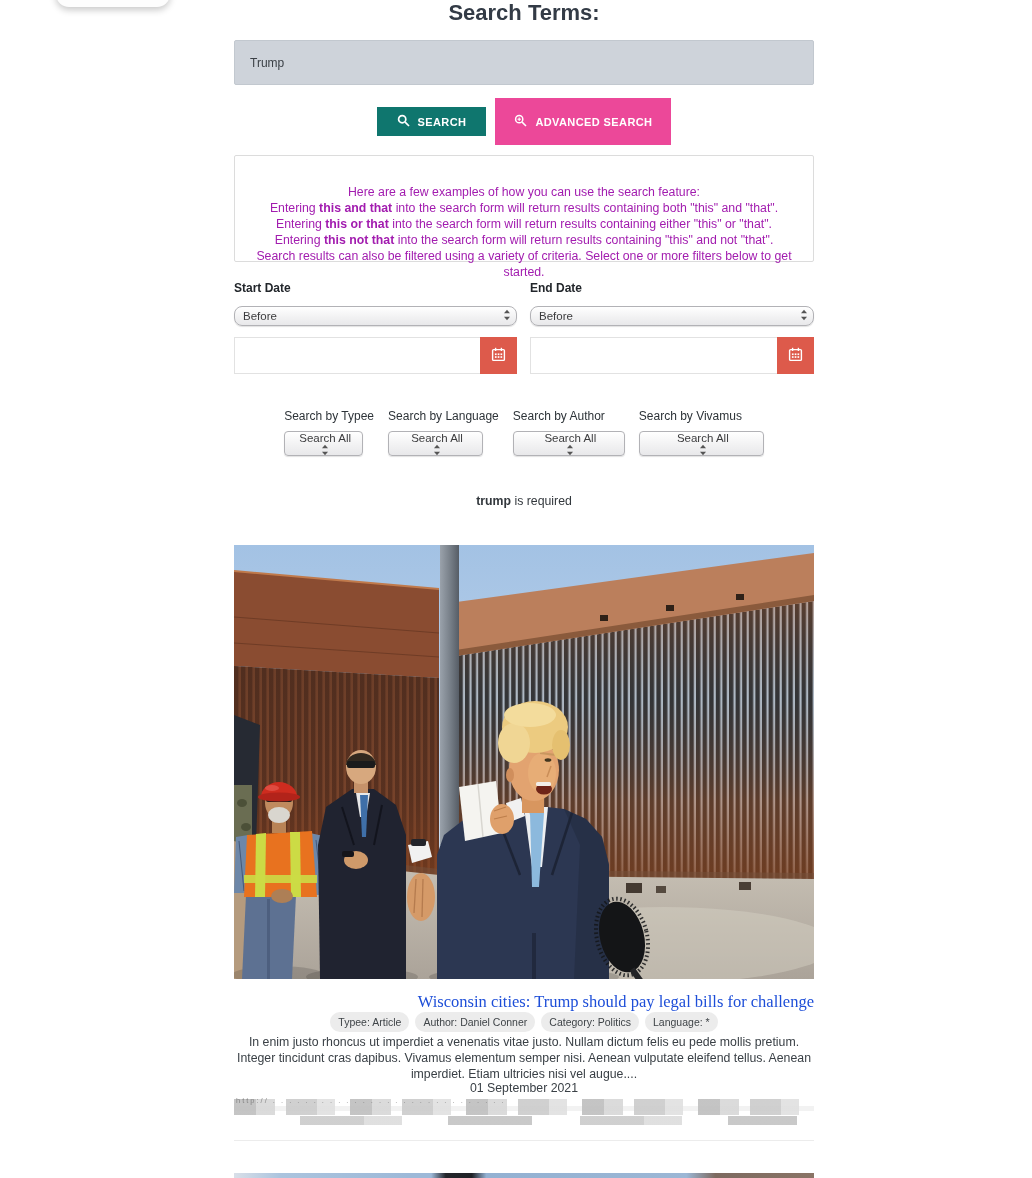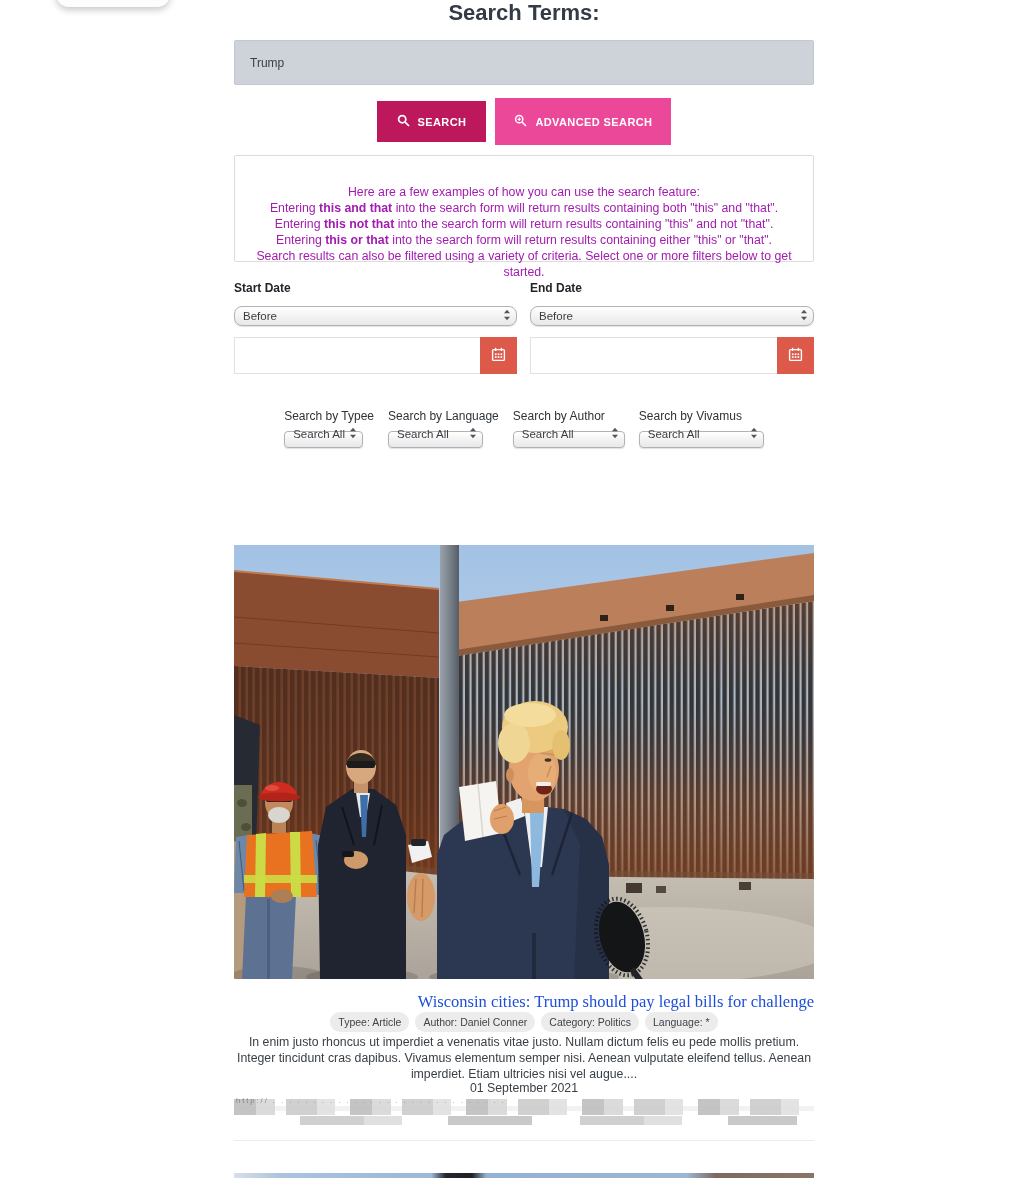--- a/index.html
+++ b/index.html
@@ -19,21 +19,21 @@
   .search-input { position:absolute; top:40px; left:0; width:580px; height:45px;
     background:#ced3da; border:1px solid #c2c8cf; border-radius:2px;
     font-size:12px; color:#3b4046; padding:0 15px; outline:none;
     font-family:"Liberation Sans", sans-serif; }
 
   .btnrow { position:absolute; top:98px; left:0; width:580px; height:47px;
     display:flex; justify-content:center; align-items:center; gap:9px; }
   .btn { display:flex; align-items:center; gap:8px; border:none; color:#fff;
     font-family:"Liberation Sans", sans-serif; font-size:11px; font-weight:bold;
     letter-spacing:0.4px; cursor:pointer; }
-  .btn-search { background:#be185d; height:41px; padding:0 20px; }
+  .btn-search { background:#0f766e; height:29px; padding:0 20px; }
   .btn-adv { background:#ec4899; height:47px; padding:0 19px; }
 
   .infobox { position:absolute; top:155px; left:0; width:580px; height:107px;
     border:1px solid #dcdcdc; border-radius:2px; padding:28px 14px;
     font-size:12.3px; line-height:16px; color:#a21caf;text-align:center; }
 
   .flabel { position:absolute; font-size:12px; font-weight:bold; color:#22262b; }
   .msel { position:absolute; height:20px; border-radius:8px;
     background:linear-gradient(#ffffff,#f2f2f3 55%,#e8e8ea);
     border:1px solid #b2b2b6; box-shadow:0 1px 1px rgba(0,0,0,0.12);
@@ -44,25 +44,25 @@
     border:1px solid #e2e2e2; }
   .datebox input { position:absolute; left:0; top:0; width:244px; height:35px; border:none;
     outline:none; padding:0 10px; font-size:12px; font-family:"Liberation Sans",sans-serif; }
   .calbtn { position:absolute; right:-1px; top:-1px; width:37px; height:37px; background:#dd5a4b;
     border:none; display:flex; align-items:center; justify-content:center; cursor:pointer; }
 
   .sbrow { position:absolute; top:409px; left:0; width:580px;
     display:flex; justify-content:center; gap:14px; }
   .sbitem { display:flex; flex-direction:column; }
   .sblabel { font-size:12px; color:#2d3338; margin-bottom:8px; white-space:nowrap; }
-  .sbsel { position:relative; height:17px; border-radius:4px;
+  .sbsel { position:relative; height:25px; border-radius:4px;
     background:linear-gradient(#ffffff,#f2f2f3 55%,#e8e8ea);
     border:1px solid #b2b2b6; box-shadow:0 1px 1px rgba(0,0,0,0.12);
     display:flex; align-items:center; justify-content:space-between;
-    padding:0 5px 12px 8px; font-size:11.5px; color:#3c3c3e; cursor:default; }
+    padding:0 5px 12px 8px; font-size:11.5px; color:#3c3c3e; cursor:default;flex-direction:column; }
   .w1{width:79px;} .w2{width:95px;} .w3{width:112px;} .w4{width:125px;}
 
   .required { position:absolute; top:494px; left:0; width:580px; text-align:center;
     font-size:12.3px; color:#33383d; }
 
   .photo { position:absolute; top:545px; left:0; width:580px; height:434px; overflow:hidden; cursor:pointer; }
   .photo svg { display:block; }
 
   .rtitle { position:absolute; top:992px; left:0; width:580px; text-align:right;
     font-family:"Liberation Serif", serif; font-size:16.5px; color:#1d4ed8; cursor:pointer; }
@@ -128,22 +128,22 @@
               <line x1="8.1" y1="8.1" x2="12" y2="12" stroke="#fff" stroke-width="1.5"></line>
             </svg>
         </span>
         <span>ADVANCED SEARCH</span>
       </button>
     </div>
 
     <div class="infobox">
       <div>Here are a few examples of how you can use the search feature:</div>
       <div><span>Entering </span><b>this and that</b><span> into the search form will return results containing both "this" and "that".</span></div>
+      <div><span>Entering </span><b>this or that</b><span> into the search form will return results containing either "this" or "that".</span></div>
       <div><span>Entering </span><b>this not that</b><span> into the search form will return results containing "this" and not "that".</span></div>
-      <div><span>Entering </span><b>this or that</b><span> into the search form will return results containing either "this" or "that".</span></div>
       <div>Search results can also be filtered using a variety of criteria. Select one or more filters below to get started.</div>
     </div>
 
     <div class="flabel" style="top:281px; left:0;">Start Date</div>
     <div class="flabel" style="top:281px; left:296px;">End Date</div>
 
     <div class="msel" style="top:306px; left:0; width:283px;">
       <span class="val">Before</span>
       <span>
         <svg width="8" height="12" viewBox="0 0 8 12">
@@ -235,20 +235,23 @@
         <div class="sbsel w4">
           <span class="val">Search All</span>
           <span><svg width="8" height="12" viewBox="0 0 8 12">
                 <path d="M4 0.8 L7 4.3 H1 Z" fill="#555"></path>
                 <path d="M4 11.2 L1 7.7 H7 Z" fill="#555"></path>
               </svg></span>
         </div>
       </div>
     </div>
 
+    <div class="required">
+      <b>trump</b><span> is required</span>
+    </div>
 
     <div class="photo" role="img">
       <svg width="580" height="434" viewBox="0 0 580 434">
         <defs>
           <linearGradient id="sky" x1="0" y1="0" x2="0" y2="1">
             <stop offset="0" stop-color="#a3c2e4"></stop>
               <stop offset="1" stop-color="#cfdff0"></stop>
           </linearGradient>
           <linearGradient id="poleg" x1="0" y1="0" x2="1" y2="0">
             <stop offset="0" stop-color="#9aa2ab"></stop>

